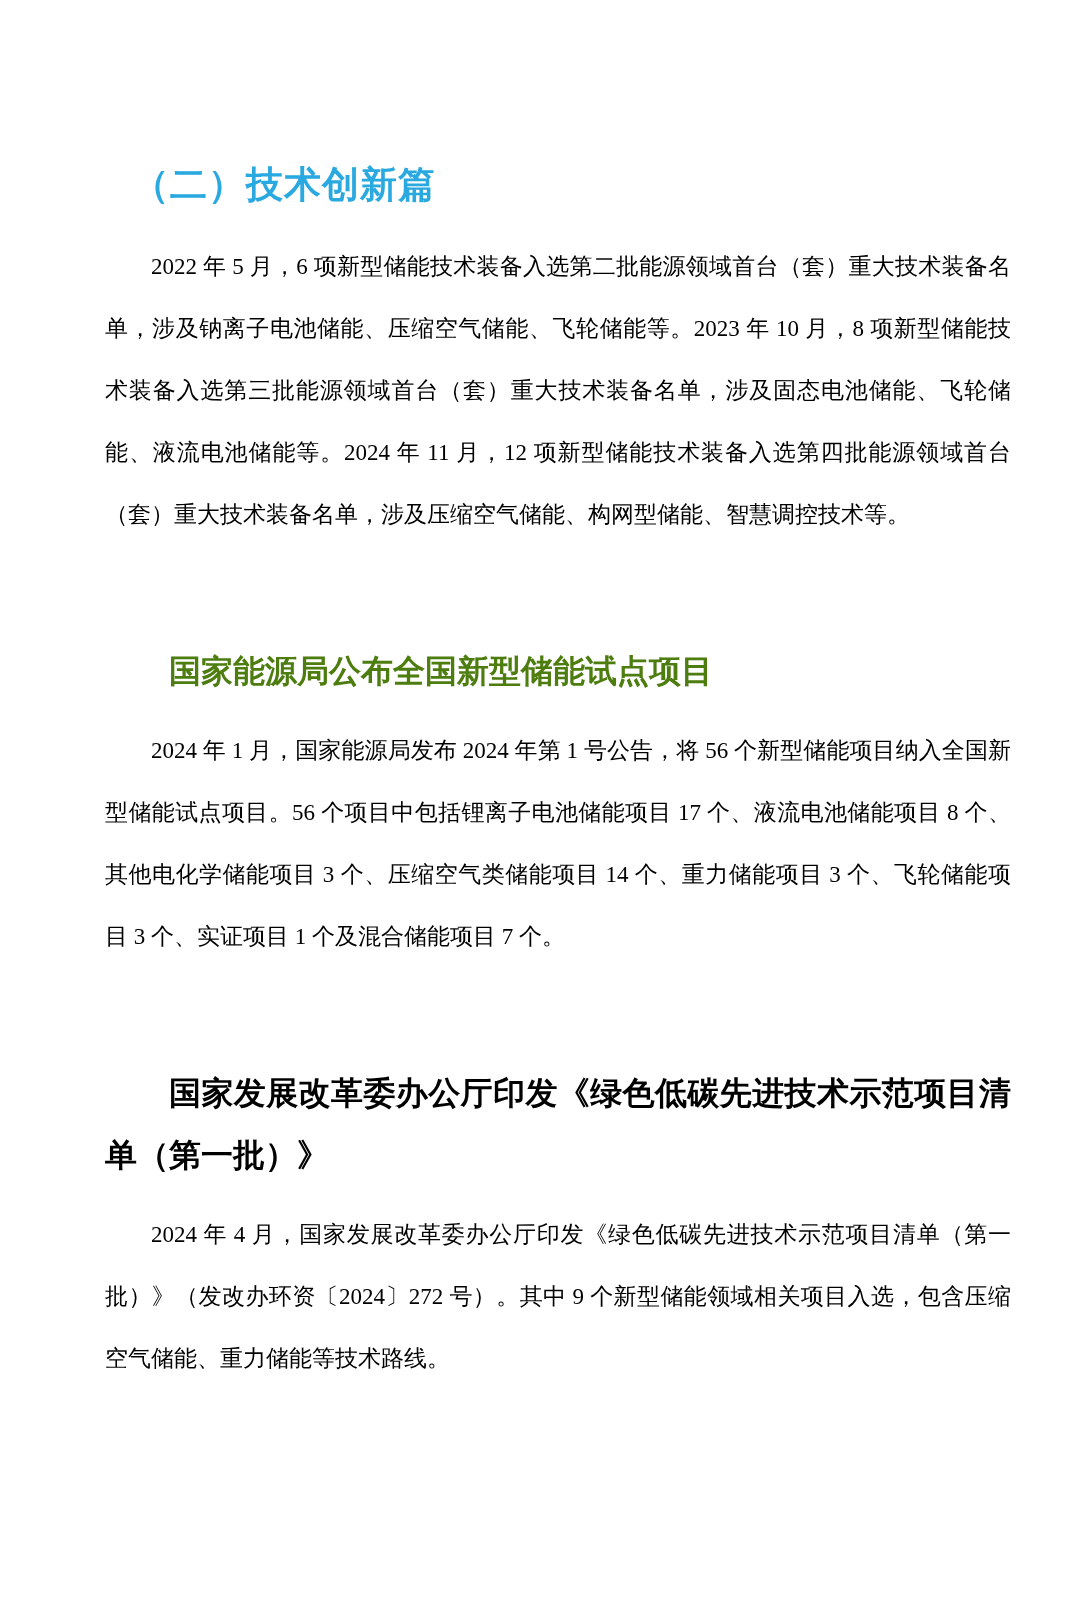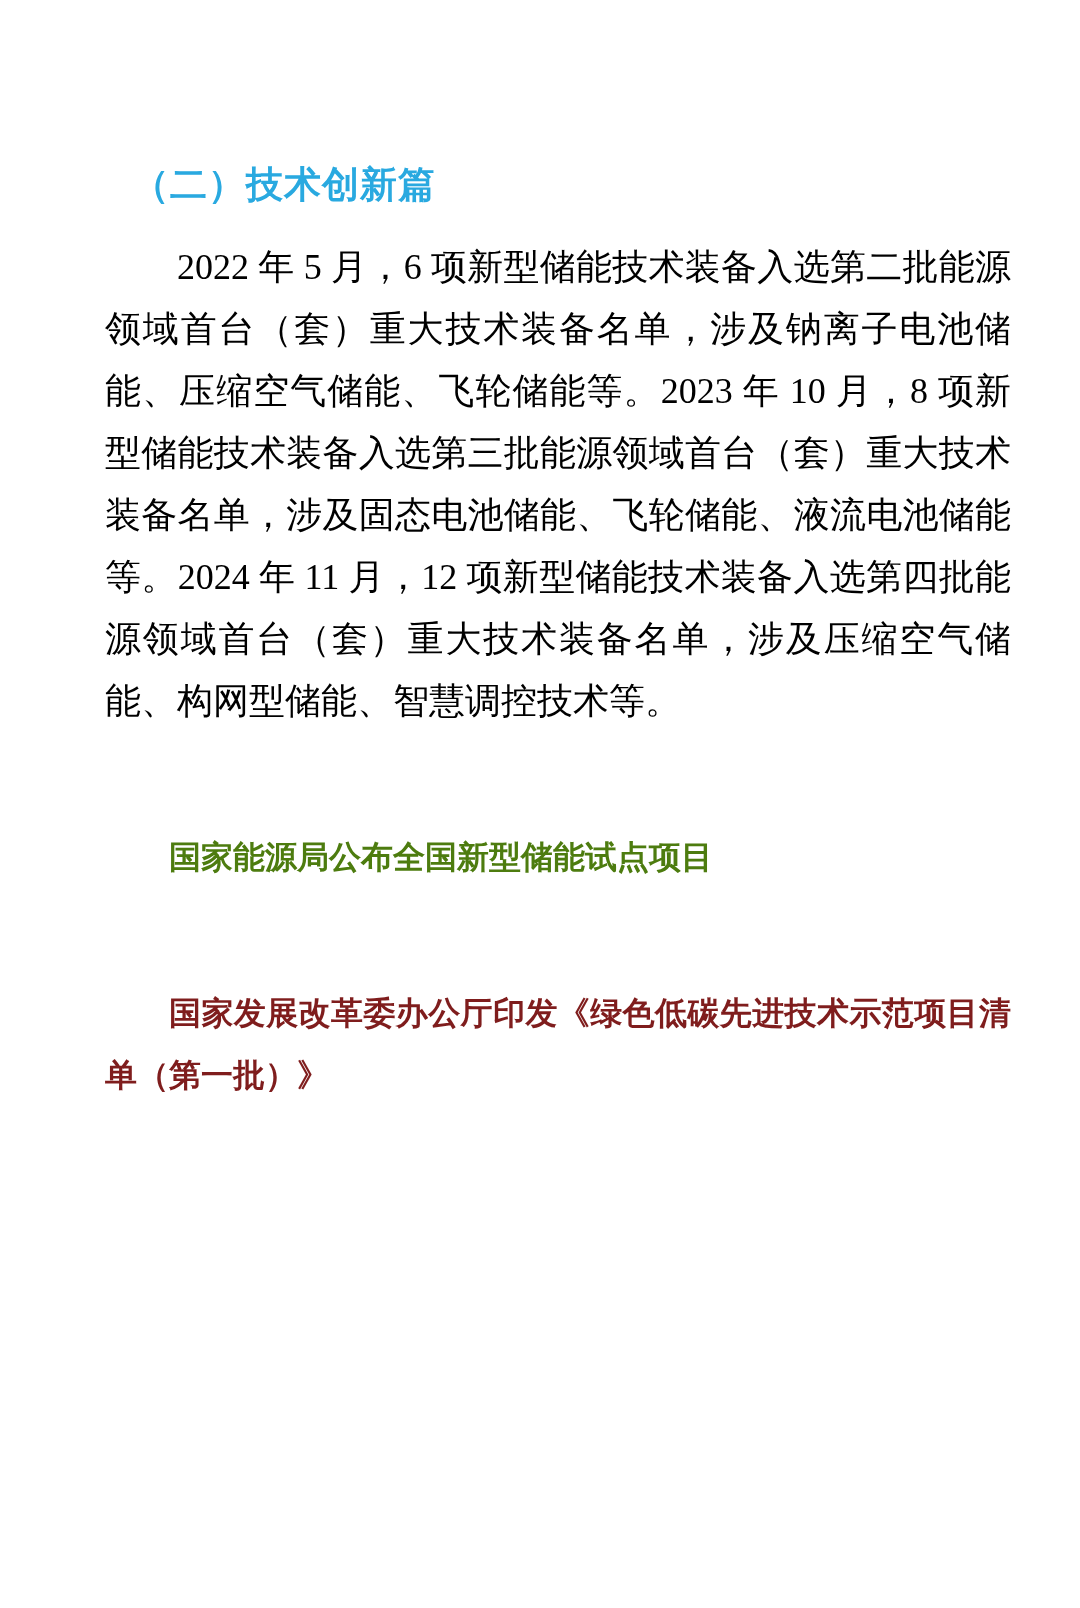--- a/index.html
+++ b/index.html
@@ -31,41 +31,43 @@
     font-size: 32px;
     line-height: 62px;
     text-indent: 2em;
     text-align: justify;
     margin-top: 50px;
   }
   .section:not(:first-of-type) .section-heading {
     margin-top: 58px;
   }
   .section-paragraph {
-    font-size: 36px;
+    font-size: 23px;
     line-height: 62px;
     text-align: justify;
     text-indent: 2em;
     word-break: break-all;
   }
 </style>
 </head>
 <body>
 
 <div class="page">
   <div class="content">
 
     <h1 class="doc-title" style="color: rgb(41, 169, 224);">（二）技术创新篇</h1>
 
     <div class="section">
       <p class="section-paragraph">2022 年 5 月，6 项新型储能技术装备入选第二批能源领域首台（套）重大技术装备名单，涉及钠离子电池储能、压缩空气储能、飞轮储能等。2023 年 10 月，8 项新型储能技术装备入选第三批能源领域首台（套）重大技术装备名单，涉及固态电池储能、飞轮储能、液流电池储能等。2024 年 11 月，12 项新型储能技术装备入选第四批能源领域首台（套）重大技术装备名单，涉及压缩空气储能、构网型储能、智慧调控技术等。</p>
     </div>
 
     <div class="section">
       <h2 class="section-heading" style="color: #4d7c0f;">国家能源局公布全国新型储能试点项目</h2>
+      <p class="section-paragraph">2024 年 1 月，国家能源局发布 2024 年第 1 号公告，将 56 个新型储能项目纳入全国新型储能试点项目。56 个项目中包括锂离子电池储能项目 17 个、液流电池储能项目 8 个、其他电化学储能项目 3 个、压缩空气类储能项目 14 个、重力储能项目 3 个、飞轮储能项目 3 个、实证项目 1 个及混合储能项目 7 个。</p>
     </div>
 
     <div class="section">
-      <h2 class="section-heading" style="color: #7f1d1d;">国家发展改革委办公厅印发《绿色低碳先进技术示范项目清单（第一批）》</h2>
+      <h2 class="section-heading" style="color: #000000;">国家发展改革委办公厅印发《绿色低碳先进技术示范项目清单（第一批）》</h2>
+      <p class="section-paragraph">2024 年 4 月，国家发展改革委办公厅印发《绿色低碳先进技术示范项目清单（第一批）》（发改办环资〔2024〕272 号）。其中 9 个新型储能领域相关项目入选，包含压缩空气储能、重力储能等技术路线。</p>
     </div>
 
   </div>
 </div>
 
 </body></html>

